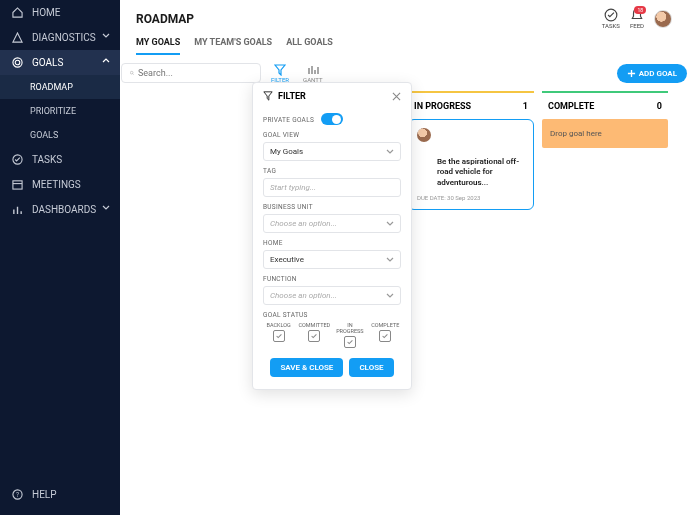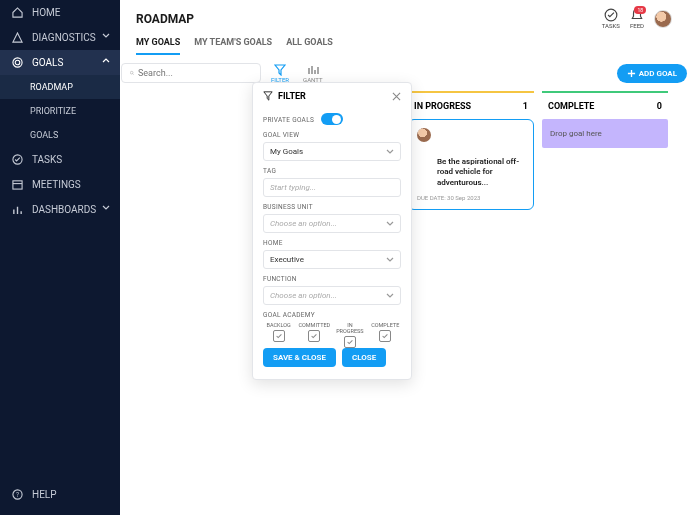--- a/index.html
+++ b/index.html
@@ -39,21 +39,21 @@
 .add-goal { margin-left:auto; background:#139df4; color:#fff; border:0; border-radius:12px; padding:5px 10px; font-size:8px; font-weight:600; cursor:pointer; display:flex; align-items:center; gap:3px; }
 
 .board { display:flex; padding: 0 16px; gap:0; position:relative; }
 .col { flex:1; padding:0 4px; }
 .col-head { display:flex; align-items:center; border-top:2px solid; padding:8px 6px; font-size:9px; font-weight:700; }
 .col-head .count { margin-left:auto; }
 .col.backlog .col-head { border-color:#8ad0ff; }
 .col.committed .col-head { border-color:#0d1830; }
 .col.inprog .col-head { border-color:#f5c542; }
 .col.complete .col-head { border-color:#3fc97a; }
-.drop { background:#c4b5fd; padding:10px 8px; font-size:8px; color:#555; border-radius:2px; }
+.drop { background:#fdba74; padding:10px 8px; font-size:8px; color:#555; border-radius:2px; }
 .card { background:#fff; border:1px solid #139df4; border-radius:6px; padding:8px; display:flex; flex-direction:column; gap:6px; }
 .card-top { display:flex; gap:6px; align-items:flex-start; }
 .card-av { width:14px; height:14px; border-radius:50%; background:radial-gradient(circle at 40% 35%, #f2c9a8 35%, #9a6a4e 36%); flex-shrink:0; }
 .card-title { font-size:8px; font-weight:600; color:#1a1a1a; line-height:1.3;margin-top:29px; }
 .card-due { font-size:6px; color:#999; }
 
 .col.backlog, .col.committed { visibility:hidden; } 
 
 
 .popover { position:absolute; left:132px; top:82px; width:160px; background:#fff; border:1px solid #e3e5e9; border-radius:4px; box-shadow:0 4px 16px rgba(0,0,0,.12); padding:8px 10px 12px 10px; z-index:50; }
@@ -64,21 +64,21 @@
 .pop-label { font-size:6.5px; color:#666; letter-spacing:.3px; }
 .toggle { display:inline-flex; align-items:center; width:22px; height:12px; background:#139df4; border-radius:6px; position:relative; vertical-align:middle; margin-left:4px; }
 .toggle::after { content:''; width:9px; height:9px; background:#fff; border-radius:50%; position:absolute; right:1.5px; top:1.5px; }
 .pop-input, .pop-select { width:100%; border:1px solid #e2e4e8; border-radius:3px; padding:4px 6px; font-size:8px; color:#333; margin-top:3px; display:flex; align-items:center; }
 .pop-input.placeholder, .pop-select.placeholder { color:#aaa; font-style:italic; }
 .pop-select .chev { margin-left:auto; color:#999; }
 .status-row { display:flex; gap:4px; margin-top:3px; }
 .status-col { flex:1; text-align:center; }
 .status-col .lbl { font-size:5.5px; color:#666; }
 .status-col .chk { width:12px; height:12px; border:1px solid #888; border-radius:2px; margin:2px auto 0; display:flex; align-items:center; justify-content:center; color:#888; }
-.pop-actions { display:flex; gap:6px; }
+.pop-actions { display:flex; gap:6px; justify-content:center; margin-top:10px; }
 .btn { border:0; border-radius:4px; padding:5px 10px; font-size:8px; font-weight:600; cursor:pointer; }
 .btn.primary { background:#139df4; color:#fff; }
 .btn.secondary { background:#139df4; color:#fff; }
 
 svg { display:block; }
 </style>
 </head>
 <body>
 
 <div class="sidebar">
@@ -327,21 +327,21 @@
       <div class="pop-select placeholder">
         <span>Choose an option...</span>
         <span class="chev">
             <svg width="8" height="8" viewBox="0 0 8 8">
               <path d="M1 2 L4 5 L7 2" fill="none" stroke="currentColor" stroke-width="1.2"></path>
             </svg>
           </span>
       </div>
     </div>
     <div class="pop-row">
-      <div class="pop-label">GOAL ACADEMY</div>
+      <div class="pop-label">GOAL STATUS</div>
       <div class="status-row">
         <div class="status-col">
             <div class="lbl">BACKLOG</div>
             <div class="chk">
               <svg width="8" height="8" viewBox="0 0 10 10">
                 <path d="M2 5 L4 7 L8 3" fill="none" stroke="currentColor" stroke-width="1.3"></path>
               </svg>
             </div>
           </div>
         <div class="status-col">

